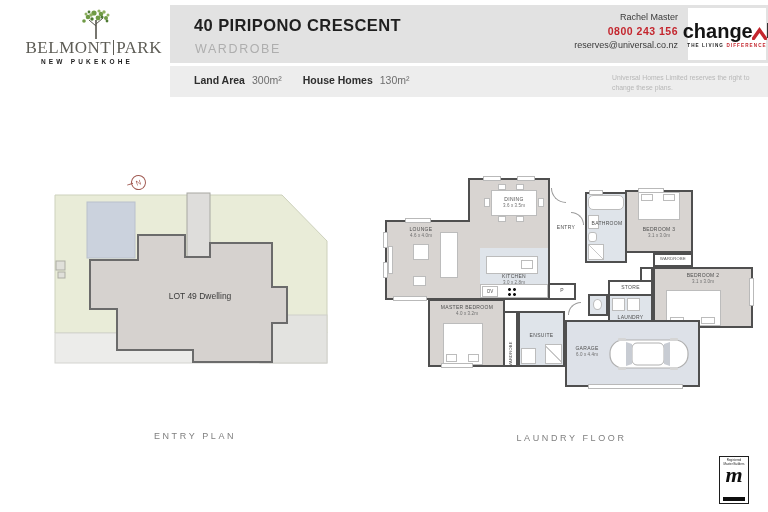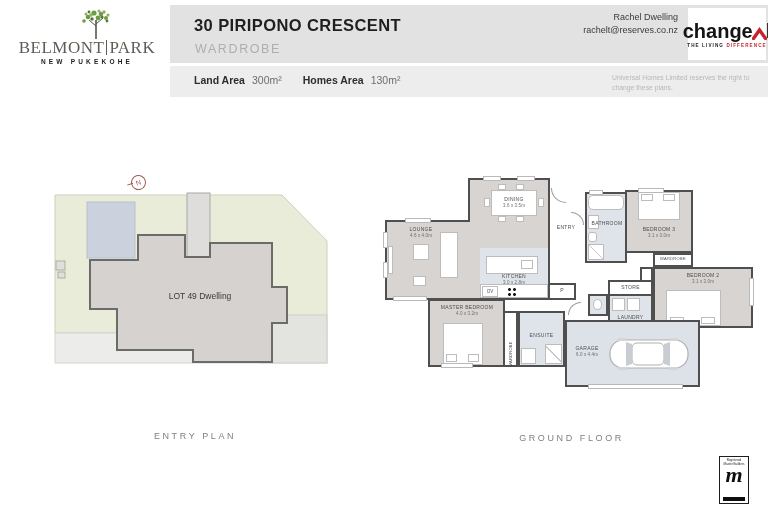--- a/index.html
+++ b/index.html
@@ -24,21 +24,21 @@
   .utag{font-size:4.6px;font-weight:bold;letter-spacing:1.1px;margin-top:2px;white-space:nowrap;}
   .utag .blk{color:#1a1a1a;} .utag .red{color:#c4262e;}
   .landrow{left:194px;top:74px;display:flex;align-items:baseline;gap:7px;white-space:nowrap;}
   .lbl-b{font-size:10.5px;font-weight:bold;color:#2e2e2e;}
   .lbl-v{font-size:10.5px;color:#6d6d6d;margin-right:14px;}
   .disclaimer{left:612px;top:73px;width:138px;font-size:6.8px;color:#b8b8b8;line-height:1.45;}
 
   
   .bp{left:12px;top:8px;width:150px;height:62px;}
   .bp-tree{position:absolute;left:62px;top:0px;}
-  .bp-name{position:absolute;left:0;top:30px;width:150px;text-align:center;
+  .bp-name{position:absolute;left:0;top:30px;width:150px;text-align:right;
            font-family:"Liberation Serif",serif;font-size:17px;color:#5d5c55;letter-spacing:.5px;white-space:nowrap;}
   .bp-sub{position:absolute;left:0;top:50px;width:150px;text-align:center;
           font-size:6.5px;font-weight:bold;color:#1c1c1c;letter-spacing:3.2px;}
 
   
   .site{left:45px;top:165px;width:300px;height:225px;}
   .north{position:absolute;left:86px;top:10px;width:13px;height:13px;border:1px solid #a05a52;border-radius:50%;
          color:#a0524a;font-size:7px;display:flex;align-items:center;justify-content:center;transform:rotate(-18deg);}
   .north:before{content:"";position:absolute;left:-5px;top:5px;width:6px;height:1px;background:#a05a52;}
   .caption{font-size:9px;letter-spacing:2.6px;color:#7f7f7f;text-align:center;}
@@ -104,46 +104,47 @@
         <circle cx="33" cy="13" r="1.4"></circle>
       </g>
   </svg>
   <div class="bp-name">
     <span>BELMONT</span><span style="display:inline-block;width:1px;height:15px;background:#5d5c55;margin:0 2px;vertical-align:-2px;"></span><span>PARK</span>
   </div>
   <div class="bp-sub">NEW PUKEKOHE</div>
 </div>
 
 <div class="abs addr-row">
-  <span class="address">30 PIRIPONO CRESCENT</span>
+  <span class="address">40 PIRIPONO CRESCENT</span>
 </div>
 <div class="abs suburb">WARDROBE</div>
 
 <div class="abs agent">
-  <div class="nm">Rachel Dwelling</div>
-  <div class="em">rachelt@reserves.co.nz</div>
+  <div class="nm">Rachel Master</div>
+  <div class="ph">0800 243 156</div>
+  <div class="em">reserves@universal.co.nz</div>
 </div>
 
 <div class="abs ulogo">
   <div class="uword">
     <span>change</span>
     <svg width="15" height="13" viewBox="0 0 15 13" style="margin:0 -1px 1px -1px;">
       <path d="M1.5 11.5 L7.5 3 L13.5 11.5" fill="none" stroke="#c4262e" stroke-width="3.4" stroke-linecap="round"></path>
     </svg>
     <span>l</span>
   </div>
   <div class="utag">
     <span class="blk">THE LIVING </span><span class="red">DIFFERENCE</span>
   </div>
 </div>
 
 <div class="abs landrow">
   <span class="lbl-b">Land Area</span>
   <span class="lbl-v">300m²</span>
-  <span class="lbl-b">Homes Area</span>
+  <span class="lbl-b">House Homes</span>
   <span class="lbl-v">130m²</span>
 </div>
 <div class="abs disclaimer">Universal Homes Limited reserves the right to change these plans.</div>
 
 <div class="abs site">
   <svg width="300" height="225" viewBox="0 0 300 225">
     <polygon points="10,30 237,30 282,76 282,168 10,168" fill="#e9ecd8" stroke="#cdd1bc" stroke-width="1"></polygon>
     <rect x="10" y="168" width="272" height="30" fill="#ececea" stroke="#d4d4d0" stroke-width="1"></rect>
     <rect x="215" y="150" width="67" height="48" fill="#e3e3e0" stroke="#cfcfc9" stroke-width="1"></rect>
     <rect x="42" y="37" width="48" height="56" fill="#cbd2dd" stroke="#b9c0cc" stroke-width="1"></rect>
@@ -294,21 +295,21 @@
   <div class="win" style="left:134px;top:16px;width:18px;height:5px;"></div>
   <div class="win" style="left:10px;top:136px;width:34px;height:5px;"></div>
   <div class="win" style="left:58px;top:203px;width:32px;height:5px;"></div>
   <div class="win" style="left:255px;top:28px;width:26px;height:5px;"></div>
   <div class="win" style="left:206px;top:30px;width:14px;height:5px;"></div>
   <div class="win" style="left:366px;top:118px;width:5px;height:28px;"></div>
   <div class="win" style="left:205px;top:224px;width:95px;height:5px;"></div>
   <div class="arc" style="left:185px;top:142px;width:13px;height:13px;transform:rotate(90deg);"></div>
   <div class="arc" style="left:188px;top:52px;width:13px;height:13px;transform:rotate(180deg);"></div>
 </div>
-<div class="abs caption cap-floor">GROUND FLOOR</div>
+<div class="abs caption cap-floor">LAUNDRY FLOOR</div>
 
 <div class="abs badge">
   <div class="t">
     <div>Registered</div>
     <div>Master Builders</div>
   </div>
   <div class="g">m</div>
   <div class="bar"></div>
 </div>
 

